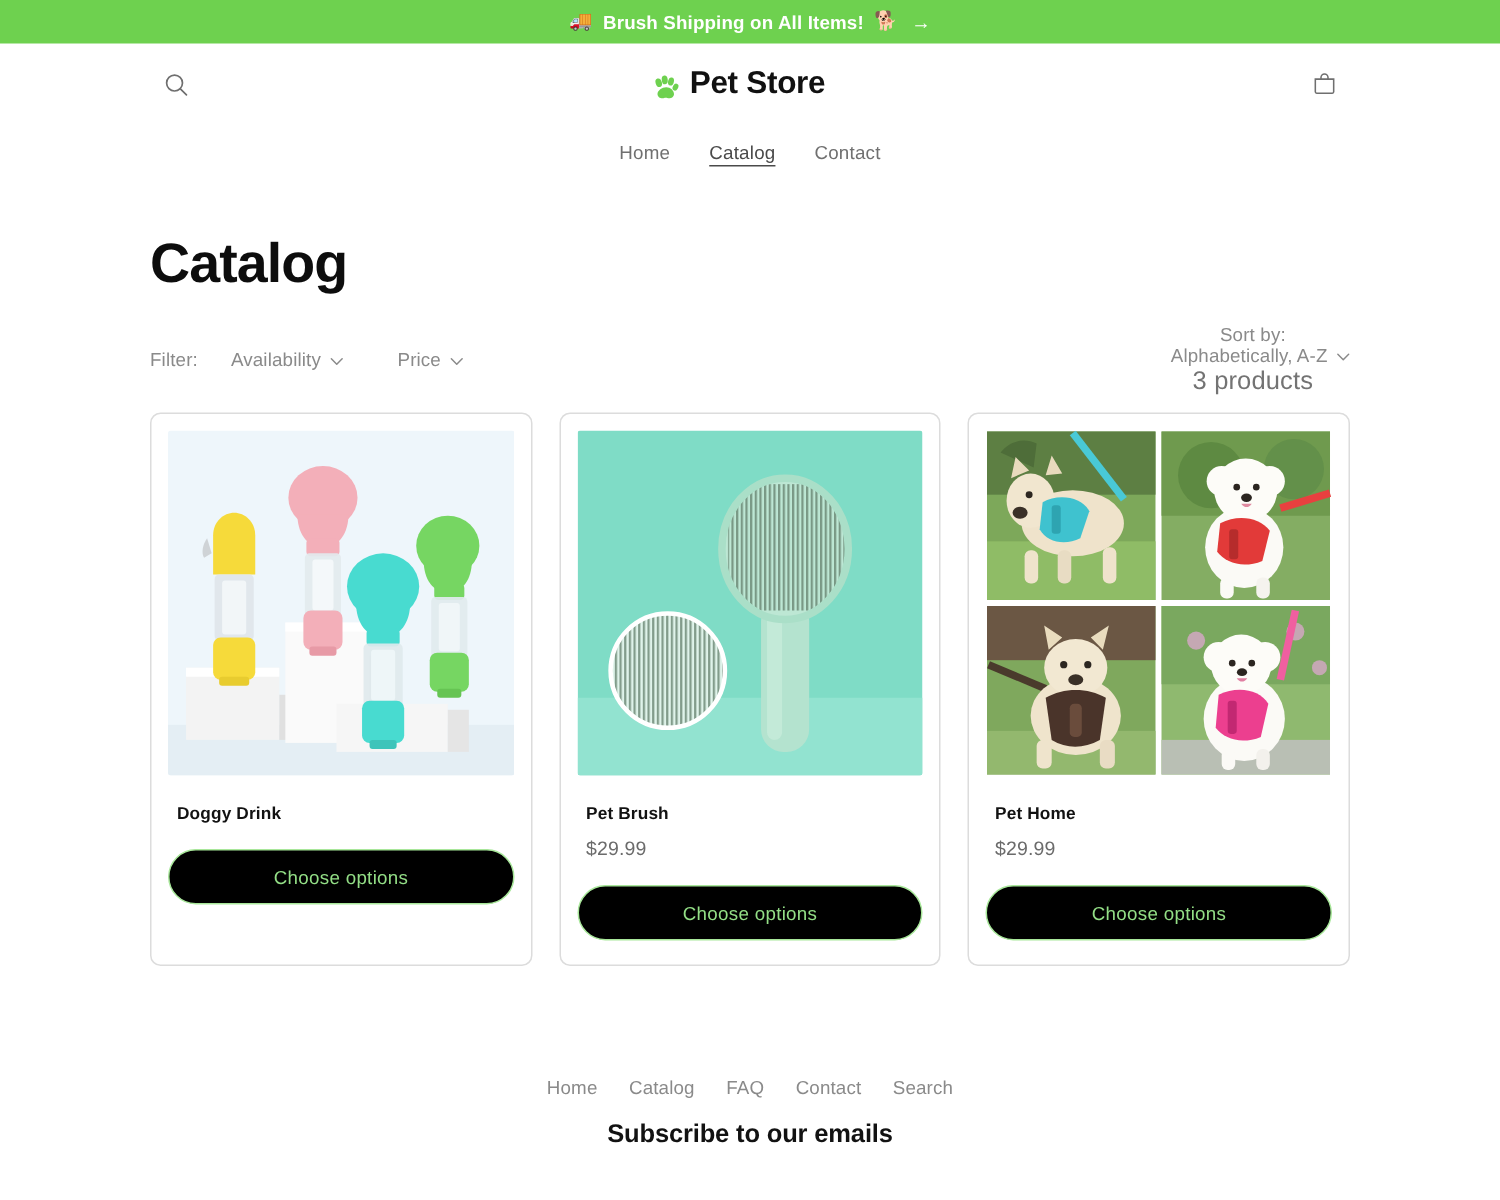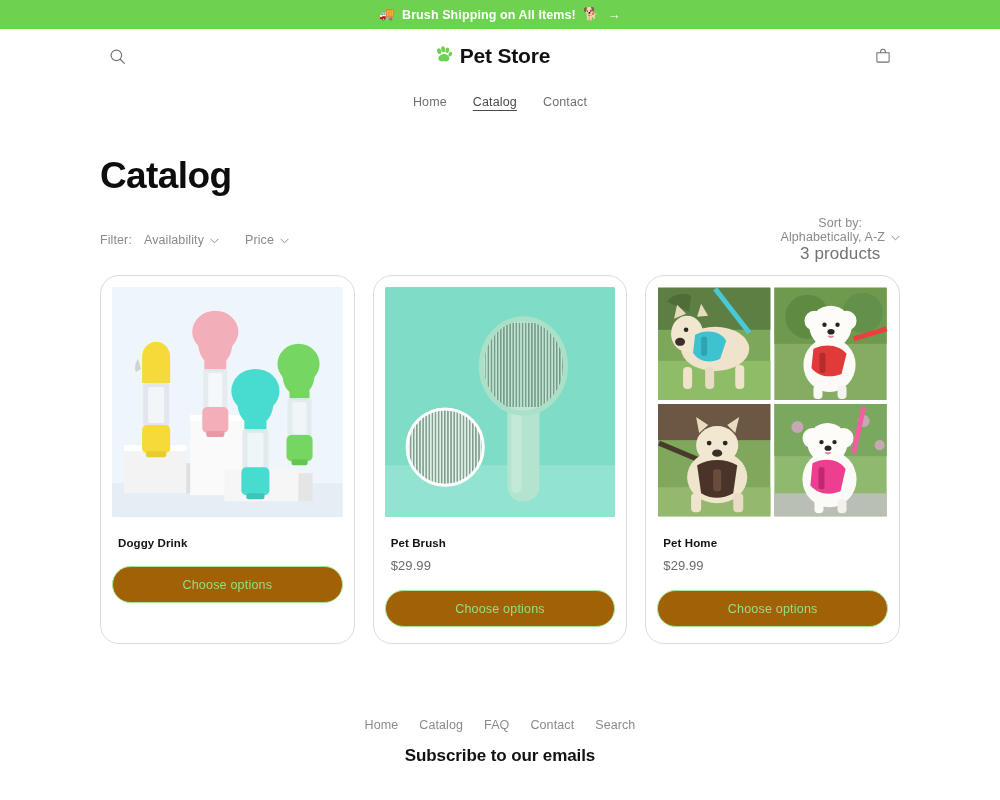--- a/index.html
+++ b/index.html
@@ -40,21 +40,21 @@
     width: 34px; height: 34px;
     display: flex; align-items: center; justify-content: center;
     color: #6f6f6f;
     background: none; border: none; cursor: pointer;
   }
   .icon-btn svg { display: block; }
   .brand {
     position: absolute;
     left: 0; right: 16px;
     display: flex;
-    align-items: flex-start;
+    align-items: flex-end;
     justify-content: center;
     gap: 6px;
     pointer-events: none;
   }
   .brand .paw { font-size: 19px; line-height: 1; filter: none; }
   .paw-svg { display:block; }
   .brand-name {
     font-size: 21px;
     font-weight: 700;
     color: #111111;
@@ -113,20 +113,21 @@
     letter-spacing: .1px;
   }
   .tb-select {
     font-size: 12.5px;
     color: #8a8a8a;
     display: inline-flex;
     align-items: center;
     gap: 6px;
     cursor: pointer;
     letter-spacing: .1px;
+    margin-left: 10px;
   }
   .chev { display: block; margin-top: 1px; }
   .filter-gap { width: 12px; }
   .filter-gap-l { width: 26px; }
   .sort-gap { width: 10px; }
   .count-gap { width: 34px; }
   .count {
     font-size: 17px;
     color: #737373;
     letter-spacing: .1px;
@@ -134,21 +135,21 @@
 
   
   .grid {
     display: grid;
     grid-template-columns: repeat(3, 1fr);
     gap: 18px;
     margin-top: 24px;
   }
   .card {
     border: 1px solid #dcdcdc;
-    border-radius: 19px;
+    border-radius: 7px;
     padding: 11px 11px 16px 11px;
     background: #fff;
   }
   .card-media {
     width: 100%;
     height: 230px;
     border-radius: 2px;
     overflow: hidden;
     position: relative;
   }
@@ -167,21 +168,21 @@
     padding-left: 6px;
     letter-spacing: .1px;
   }
   .card-btn {
     display: block;
     width: 100%;
     margin-top: 17px;
     height: 37px;
     border: 1px solid #a8e79a;
     border-radius: 20px;
-    background: #a16207;
+    background: #000000;
     color: #93de86;
     font-size: 12.5px;
     font-family: "Liberation Sans", sans-serif;
     letter-spacing: .2px;
     cursor: pointer;
   }
 
   
   .art { width: 100%; height: 100%; display: block; }
 

